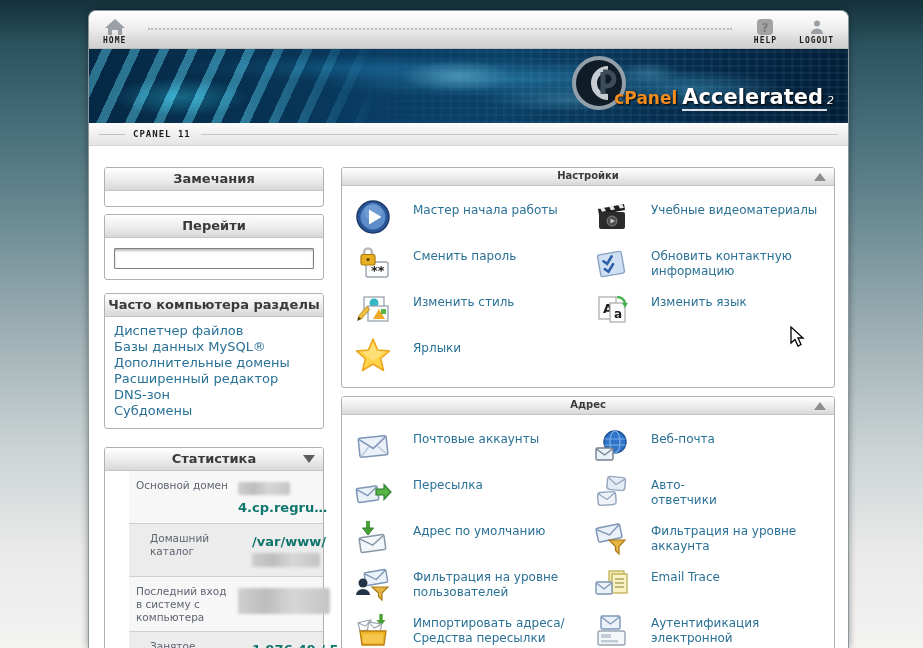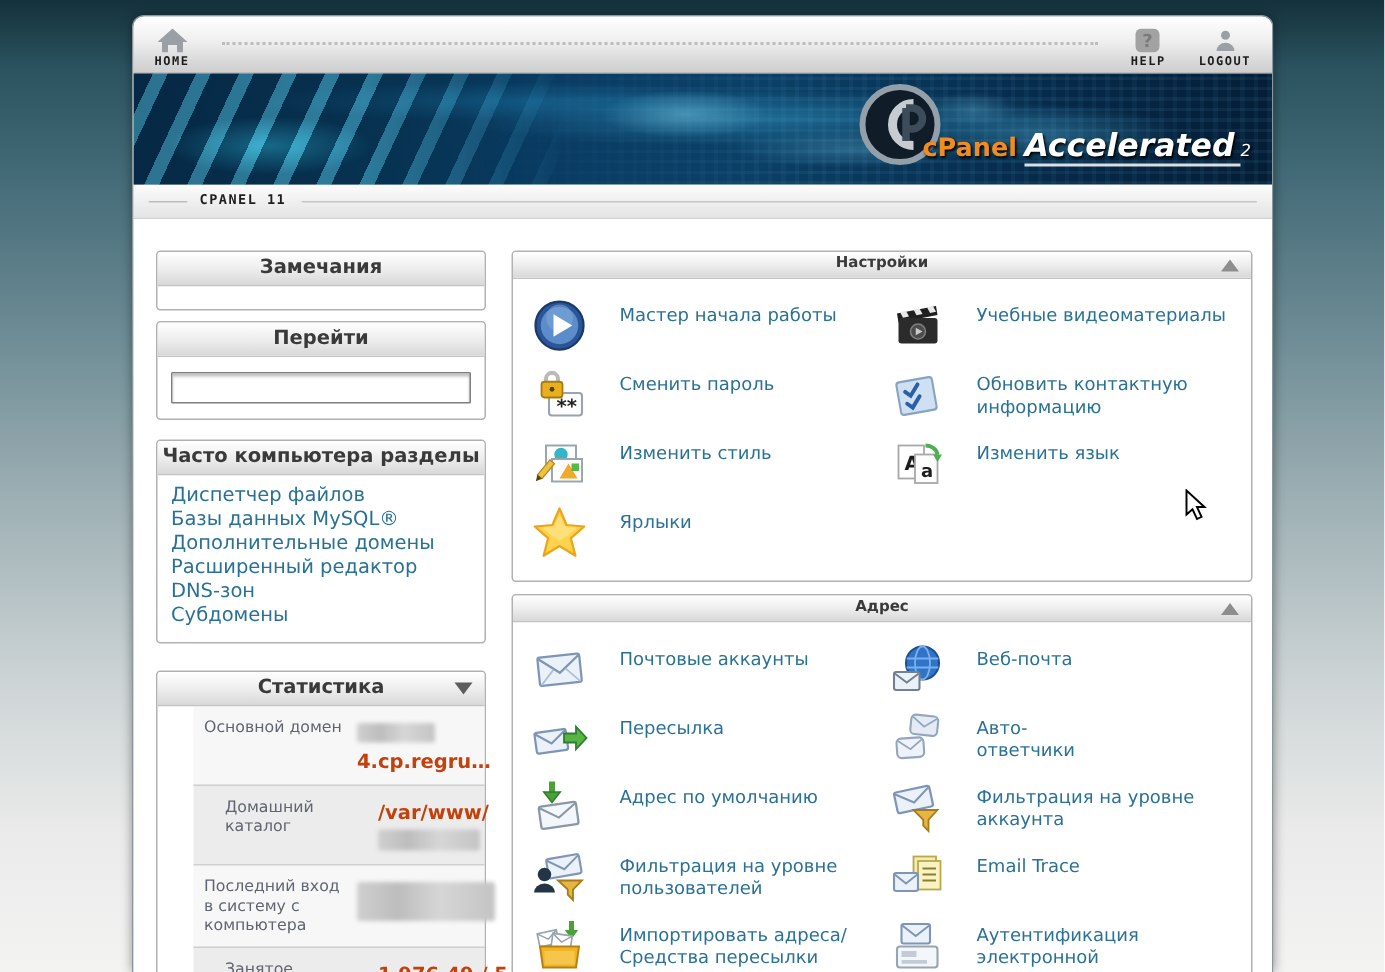--- a/index.html
+++ b/index.html
@@ -38,21 +38,21 @@
       repeating-linear-gradient(90deg, rgba(110,190,235,.12) 0 3px, transparent 3px 9px);
     -webkit-mask-image:linear-gradient(90deg,transparent 0 30%,#000 60%); mask-image:linear-gradient(90deg,transparent 0 30%,#000 60%); }
   .banner .map { position:absolute; left:38%; top:4px; width:320px; height:66px; opacity:.55;
     background:
       radial-gradient(closest-side at 25% 35%, rgba(130,210,235,.8), transparent 70%),
       radial-gradient(closest-side at 60% 70%, rgba(110,195,225,.6), transparent 65%),
       radial-gradient(closest-side at 85% 30%, rgba(120,200,230,.5), transparent 60%); }
   .logo { position:absolute; right:14px; top:5px; display:flex; align-items:center; }
   .logo-text { display:flex; align-items:baseline; margin-left:-14px; margin-top:26px; }
   .brand { color:#f28c1e; font-weight:bold; font-size:17px; text-shadow:1px 1px 2px #000; }
-  .accel { color:#fff; font-weight:bold; font-style:italic; font-size:21px; margin-left:5px;
+  .accel { color:#fff; font-weight:bold; font-size:21px; margin-left:5px;
     text-shadow:1px 1px 2px #000; border-bottom:2px solid rgba(255,255,255,.85); padding-right:4px; }
   .accel-sub { color:#fff; font-size:11px; font-style:italic; text-shadow:1px 1px 2px #000; }
 
   
   .vstrip { height:23px; background:linear-gradient(#fcfcfc,#e4e4e4); border-bottom:1px solid #d2d2d2;
     display:flex; align-items:center; padding:0 10px; }
   .vs-line-s { width:26px; height:1px; background:#bdbdbd; margin-right:8px; border-radius:1px; }
   .vs-line-l { flex:1; height:1px; background:#c6c6c6; margin-left:10px; border-radius:1px; }
   .vs-label { font:bold 9px "DejaVu Sans Mono", monospace; letter-spacing:1px; color:#1e1e1e; }
 
@@ -77,21 +77,21 @@
   .freq-sec { margin-bottom:18px; }
   .freq-body { padding:6px 9px 9px; }
   .freq-body a { display:block; color:#2a7196; font-size:13px; line-height:16px; text-decoration:none; cursor:pointer; }
 
   .stat-row { display:flex; align-items:flex-start; padding:7px 7px;margin-left:24px; }
   .stat-row + .stat-row { border-top:1px solid #cfcfcf; }
   .stat-row.alt { background:#ececec;padding-left:21px; }
   .stat-row.plain { background:#f7f7f7; }
   .stat-label { width:95px; flex:none; font-size:10.5px; color:#5e6470; line-height:13px; padding-top:1px; }
   .stat-val { padding-left:7px; min-width:0; }
-  .stat-val .v { font-weight:bold; font-size:13px; color:#c2410c; white-space:nowrap;text-align:center; }
+  .stat-val .v { font-weight:bold; font-size:13px; color:#0f766e; white-space:nowrap;text-align:center; }
   .redact { display:inline-block; background:linear-gradient(90deg,#cfcfcf,#bdbdbd 30%,#d6d6d6 60%,#c4c4c4);
     border-radius:2px; filter:blur(1.5px); vertical-align:middle; }
 
   
   .panel { border:1px solid #b1b1b1; border-radius:3px; background:#fff; margin-bottom:8px; }
   .panel-head { position:relative; background:linear-gradient(#ffffff,#ececec 55%,#d8d8d8);
     border-bottom:1px solid #c3c3c3; border-radius:2px 2px 0 0;
     text-align:center; font-weight:bold; font-size:10px; color:#3a3a3a; padding:2px 0 4px; }
   .panel-body { display:grid; grid-template-columns:1fr 1fr; padding:9px 4px 8px 12px; }
   .item { display:flex; align-items:flex-start; gap:21px; min-height:46px; padding:3px 4px 3px 0; cursor:pointer; }

